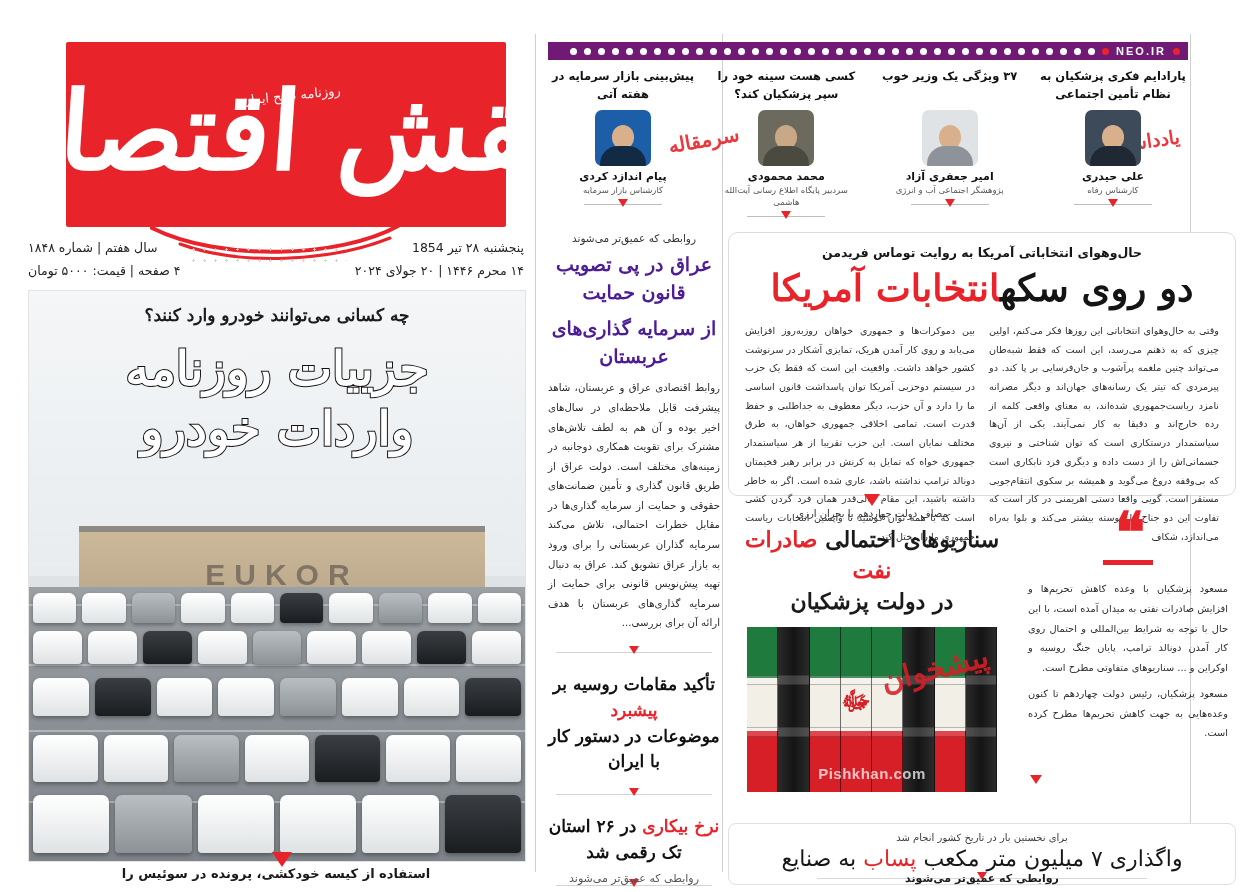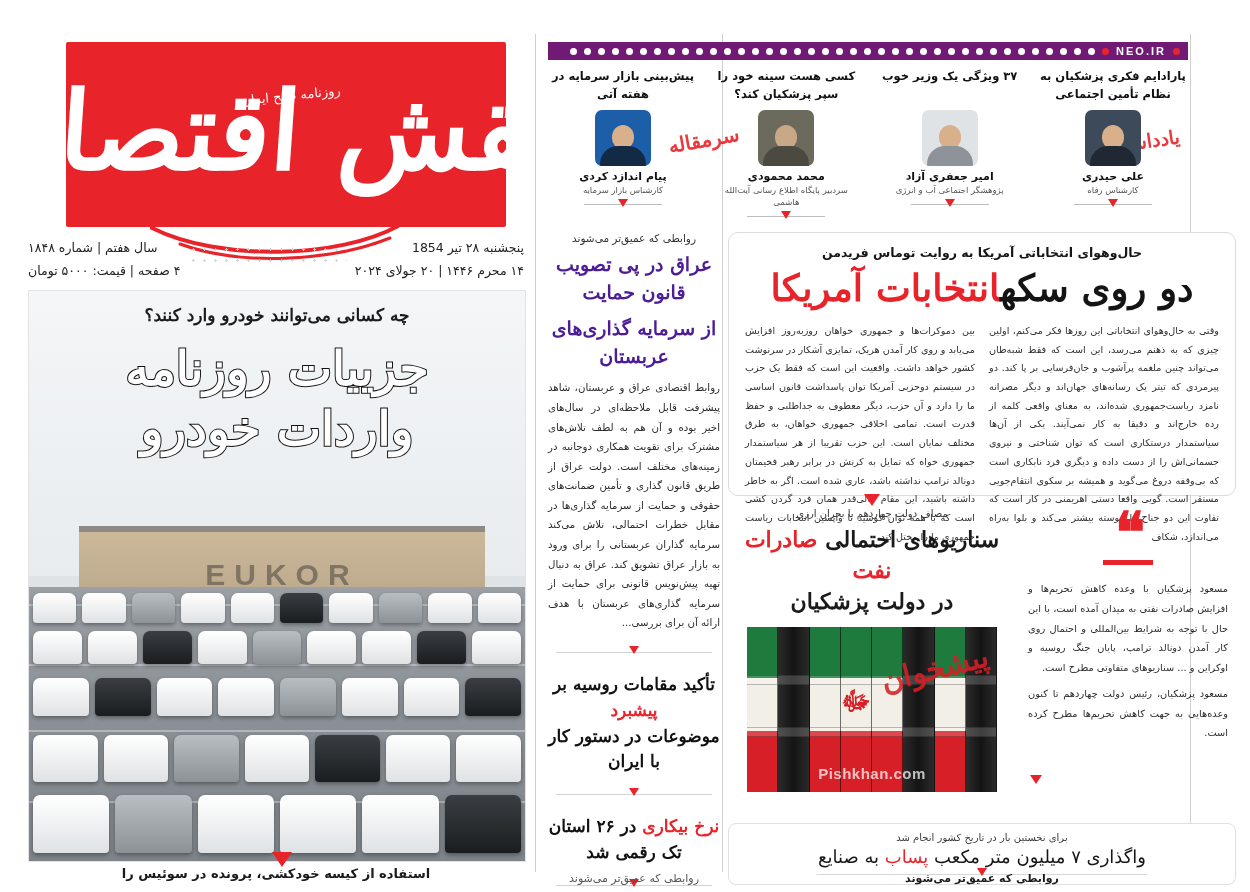--- a/index.html
+++ b/index.html
@@ -562,21 +562,21 @@
     padding: 8px 14px 0 14px;
     margin-top: 31px;
   }
   .bottom-kicker {
     font-size: 10px;
     text-align: center;
     color: #3a3a3a;
     margin-bottom: 3px;
   }
   .bottom-title {
-    font-size: 18px;
+    font-size: 22px;
     font-weight: 400;
     text-align: center;
     color: #161616;
     font-family: "DejaVu Serif", "Liberation Serif", serif;
   }
   .bottom-rule {
     position: relative;
     width: 330px; height: 1px;
     background: #d8d8d8;
     margin: 7px auto 0 auto;

